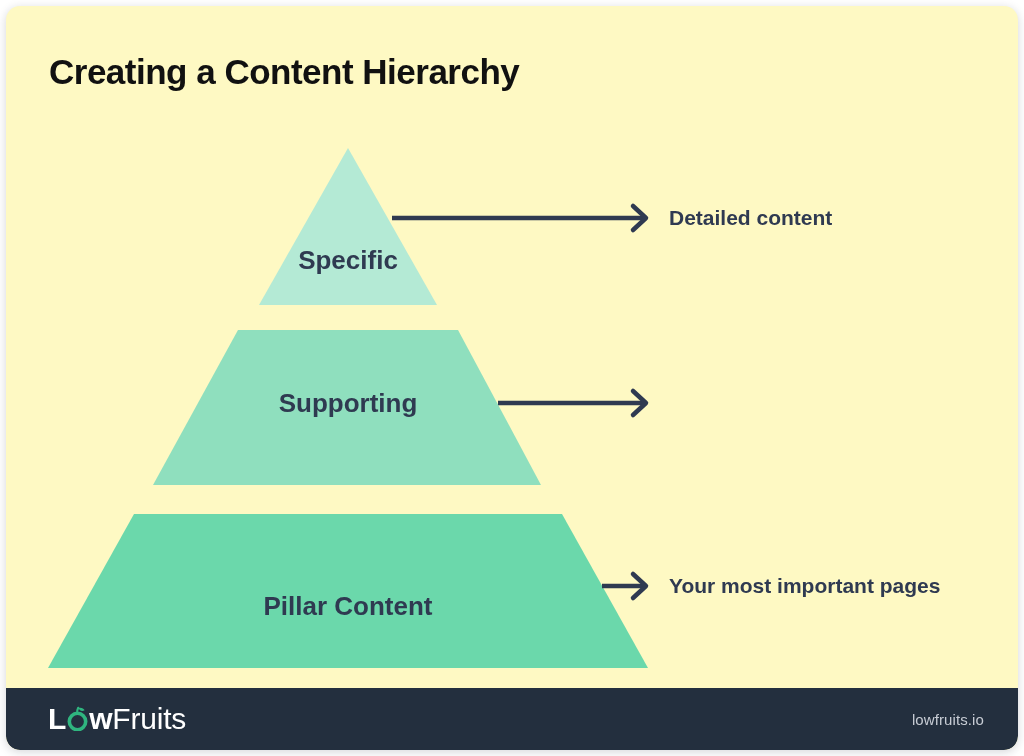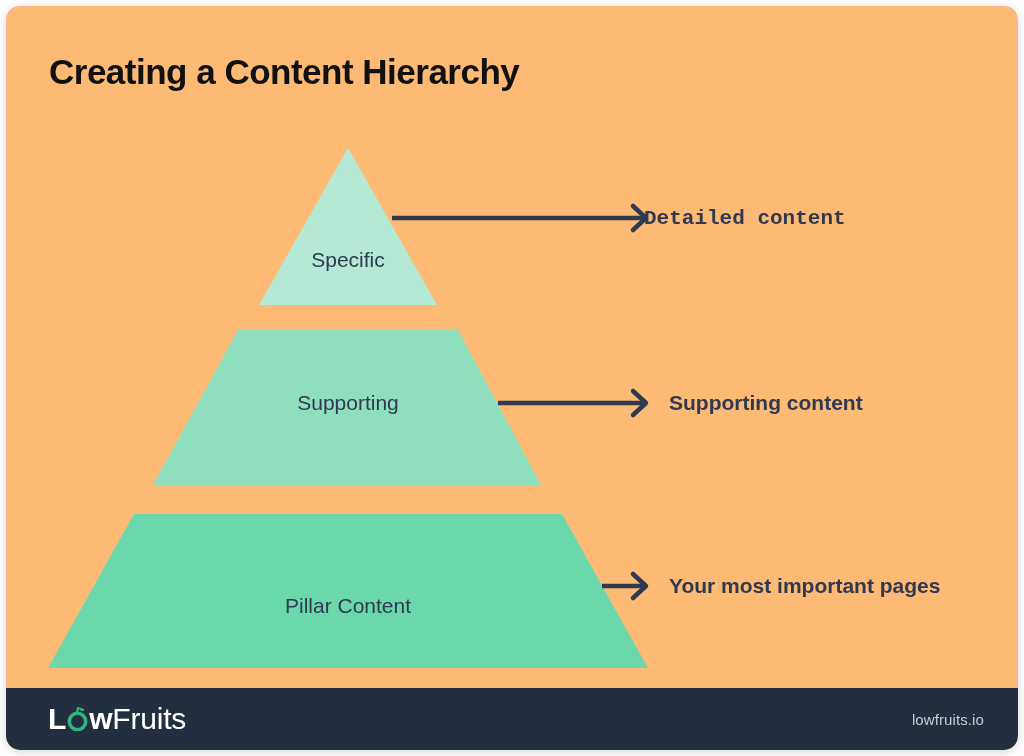--- a/index.html
+++ b/index.html
@@ -12,21 +12,21 @@
     font-family: "Liberation Sans", sans-serif;
     overflow: hidden;
   }
 
   #card {
     position: absolute;
     left: 6px;
     top: 6px;
     width: 1012px;
     height: 744px;
-    background: #fdba74;
+    background: #fef9c3;
     border-radius: 14px;
     box-shadow: 0 2px 10px rgba(20, 30, 45, 0.18);
     overflow: hidden;
   }
 
   
   #page-title {
     position: absolute;
     left: 43px;
     top: 46px;
@@ -50,38 +50,38 @@
     position: absolute;
     left: 0;
     top: 0;
     width: 1012px;
     height: 690px;
   }
 
   .tier-label {
     position: absolute;
     color: #2f3a51;
-    font-size: 21px;
-    font-weight: normal;
+    font-size: 26px;
+    font-weight: bold;
     white-space: nowrap;
     transform: translate(-50%, -50%);
   }
   #label-specific  { left: 342px; top: 254px; }
   #label-subtopics { left: 342px; top: 397px; }
   #label-pillar    { left: 342px; top: 600px; }
 
   .callout {
     position: absolute;
     color: #2f3a51;
     font-size: 21px;
     font-weight: bold;
     white-space: nowrap;
     transform: translateY(-50%);
   }
-  #callout-detailed   { left: 638px; top: 212px; font-family: Liberation Mono, monospace; }
+  #callout-detailed   { left: 663px; top: 212px; }
   #callout-supporting { left: 663px; top: 397px; }
   #callout-pillar     { left: 663px; top: 580px; }
 
   
   #footer {
     position: absolute;
     left: 0;
     bottom: 0;
     width: 1012px;
     height: 62px;
@@ -158,21 +158,20 @@
         <line x1="596" y1="580" x2="638" y2="580" stroke="#2f3a51" stroke-width="4.5" stroke-linecap="butt"></line>
         <polyline points="627,568 640,580 627,592" fill="none" stroke="#2f3a51" stroke-width="4.5" stroke-linecap="round" stroke-linejoin="round"></polyline>
       </g>
     </svg>
 
     <div class="tier-label" id="label-specific">Specific</div>
     <div class="tier-label" id="label-subtopics">Supporting</div>
     <div class="tier-label" id="label-pillar">Pillar Content</div>
 
     <div class="callout" id="callout-detailed">Detailed content</div>
-    <div class="callout" id="callout-supporting">Supporting content</div>
     <div class="callout" id="callout-pillar">Your most important pages</div>
 
   </div>
 
   <div id="footer">
 
     <div id="logo">
       <span id="logo-low">L</span>
       <span id="apple-o">
         <svg width="21" height="26" viewBox="0 0 21 26">

